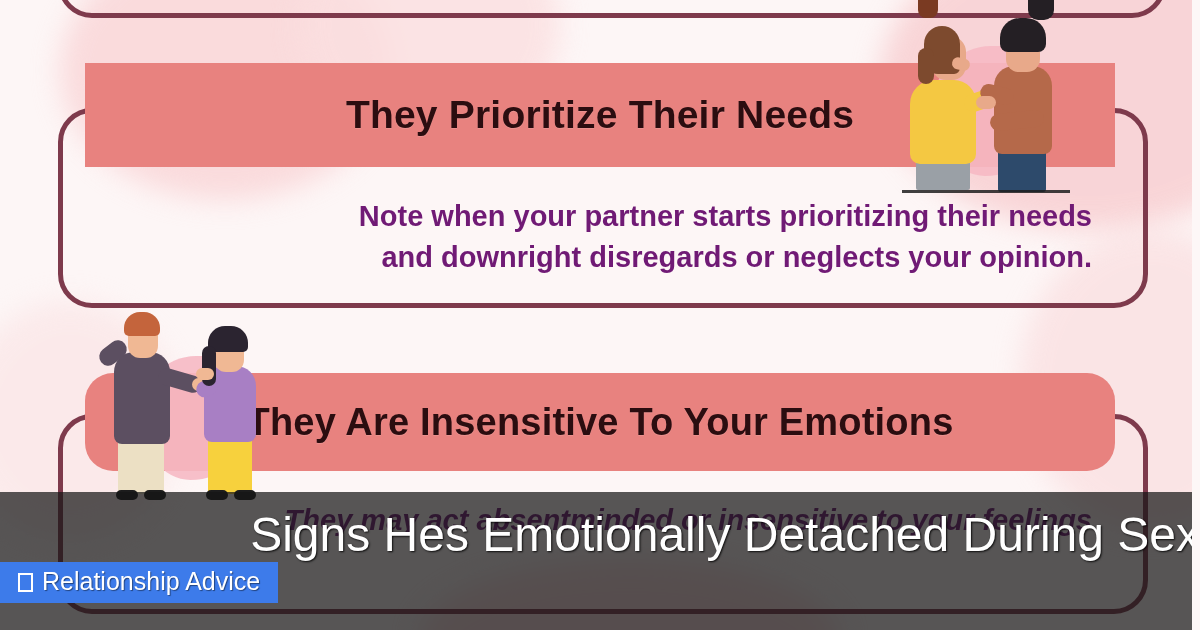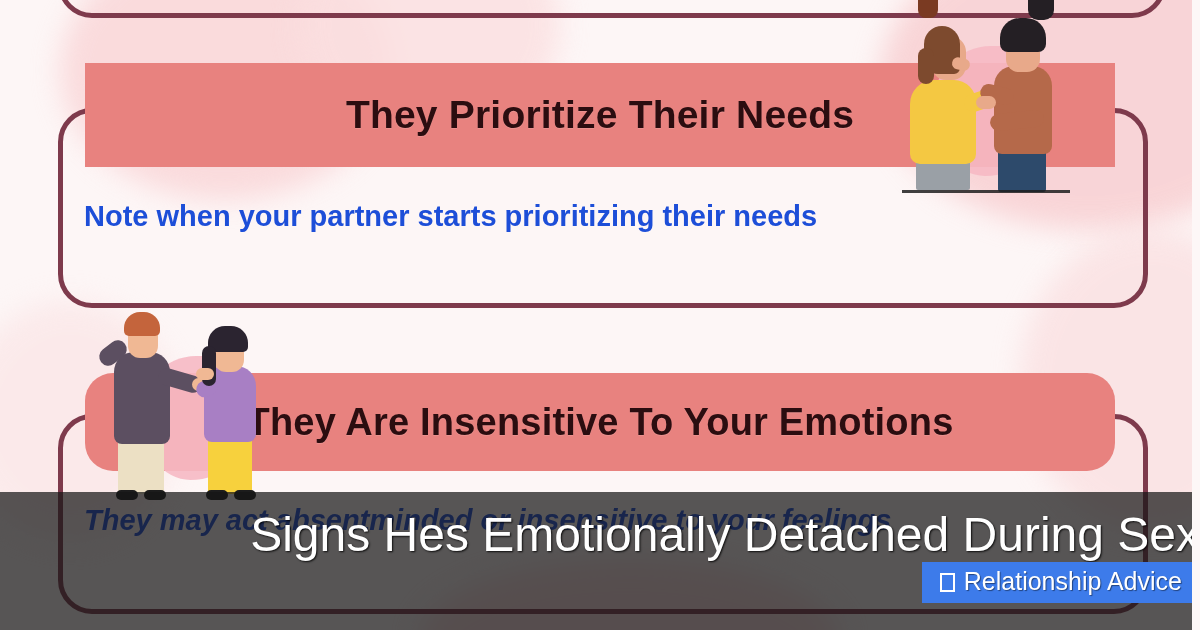--- a/index.html
+++ b/index.html
@@ -69,27 +69,27 @@
     white-space: nowrap;
     text-shadow: 0 1px 0 rgba(255,255,255,.12);
   }
   .ribbon-one .ribbon-text { font-size: 39px; }
   .ribbon-two .ribbon-text { font-size: 38px; }
 
   
   .body-copy {
     position: absolute;
     width: 1000px;
-    left: 84px;
-    text-align: left;
+    left: 92px;
+    text-align: right;
     font-family: "Liberation Sans", sans-serif;
     font-weight: bold;
     font-size: 29px;
     line-height: 41px;
-    color: #1d4ed8;
+    color: #701a75;
   }
   .copy-one { top: 196px; }
   .copy-two { top: 500px; font-style: italic; }
 
   
   .illo { position: absolute; }
   .fig  { position: absolute; }
   .part { position: absolute; }
 
   .ground {
@@ -133,21 +133,21 @@
     font-weight: normal;
     color: #ffffff;
     text-shadow: 1px 1px 2px rgba(0,0,0,.85);
     white-space: nowrap;
   }
   #overlay-badge-wrap {
     position: absolute;
     left: 0;
     top: 70px;
     width: 1200px;
-    text-align: right;
+    text-align: left;
   }
   #overlay-badge {
     display: inline-block;
     background: #3d7bea;
     color: #ffffff;
     font-family: "Liberation Sans", sans-serif;
     font-size: 25px;
     padding: 5px 18px 7px 18px;
     white-space: nowrap;
     text-shadow: 1px 1px 1px rgba(0,0,0,.45);
@@ -179,20 +179,21 @@
   <div class="panel panel-one"></div>
 
   <div class="panel panel-two"></div>
 
   <div class="ribbon ribbon-one">
     <span class="ribbon-text">They Prioritize Their Needs</span>
   </div>
 
   <div class="body-copy copy-one">
     <div>Note when your partner starts prioritizing their needs</div>
+    <div>and downright disregards or neglects your opinion.</div>
   </div>
 
   <div class="illo" id="illo1">
     <div class="pink-wash part" style="left:52px; top:42px; width:118px; height:130px;"></div>
 
     <div class="fig">
       <div class="part" style="left:36px; top:152px; width:54px; height:34px; background:#9aa0a6; border-radius:4px 4px 2px 2px;"></div>
       <div class="part" style="left:30px; top:76px; width:66px; height:84px; background:#f4c842; border-radius:24px 22px 10px 10px;"></div>
       <div class="part" style="left:84px; top:88px; width:30px; height:18px; background:#f4c842; border-radius:10px; transform:rotate(-18deg);"></div>
       <div class="part" style="left:52px; top:32px; width:34px; height:44px; background:#e8a98a; border-radius:16px 16px 14px 14px;"></div>

